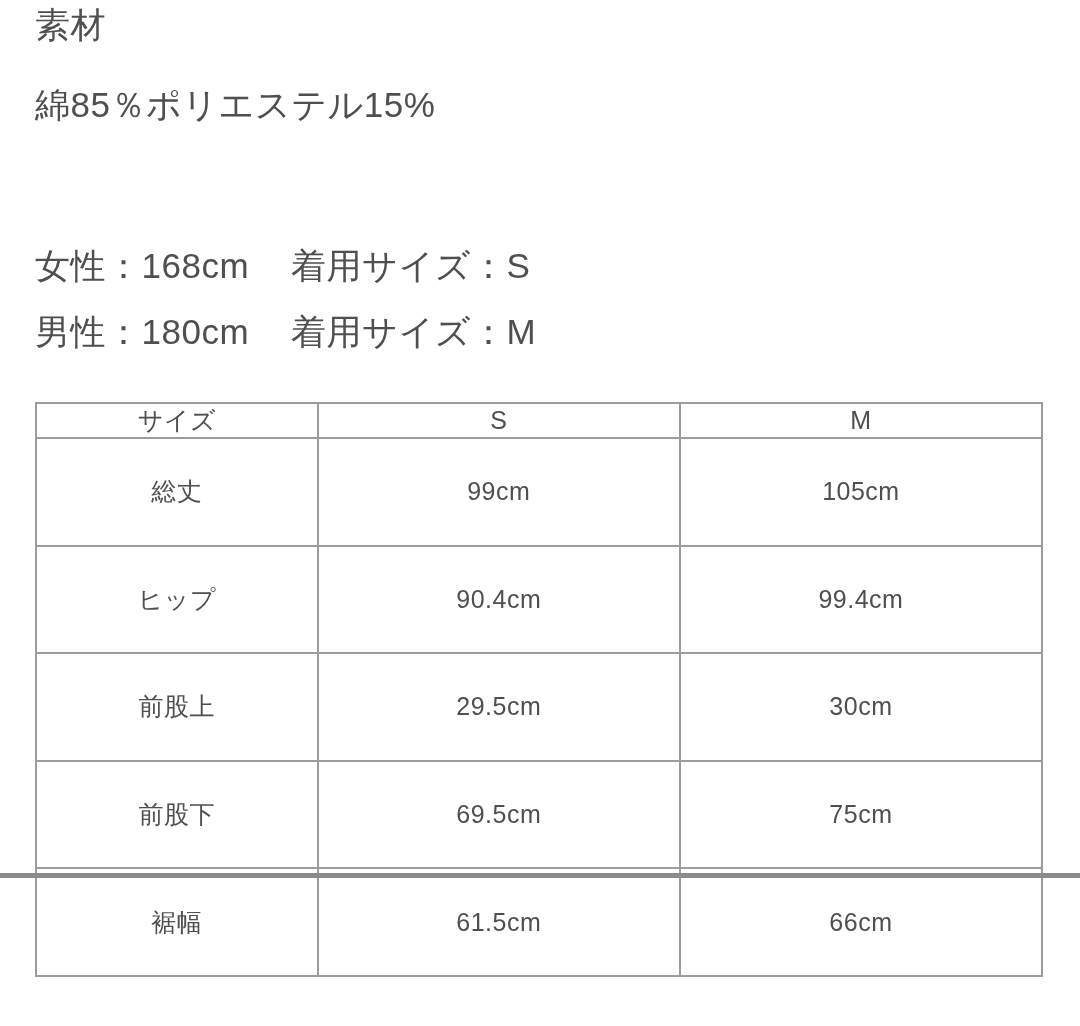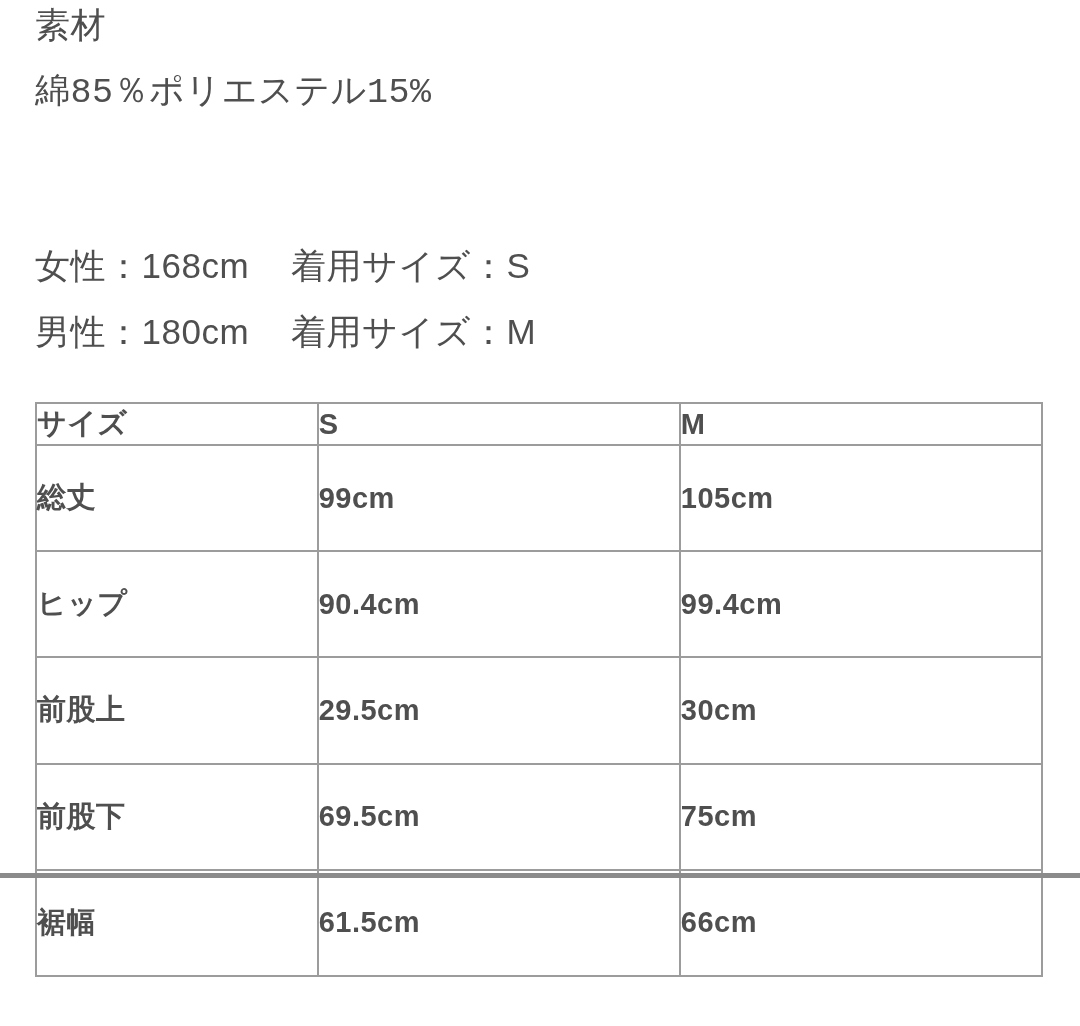--- a/index.html
+++ b/index.html
@@ -20,42 +20,42 @@
   .text-line {
     position: absolute;
     left: 35px;
     color: #4f4f4f;
     font-size: 35px;
     line-height: 46px;
     white-space: nowrap;
     letter-spacing: 0.5px;
   }
   .material-heading { top: 2px; }
-  .material-value   { top: 70px; font-family: Liberation Mono, monospace; }
+  .material-value   { top: 82px; }
   .model-heading    { top: 168px; }
   .model-female     { top: 243px; }
   .model-male       { top: 309px; }
   .size-part { margin-left: 42px; }
 
   table.size-chart {
     position: absolute;
     left: 35px;
     top: 402px;
     width: 1008px;
     height: 575px;
     border-collapse: collapse;
     table-layout: fixed;
   }
   table.size-chart th,
   table.size-chart td {
     border: 2px solid #9c9c9c;
-    text-align: left;
+    text-align: center;
     vertical-align: middle;
-    font-weight: bold;
-    font-size: 29px;
+    font-weight: normal;
+    font-size: 25px;
     color: #4f4f4f;
     letter-spacing: 0.5px;
     background: #ffffff;
   }
   .col-label { width: 28%; }
   .col-s     { width: 36%; }
   .col-m     { width: 36%; }
 
   .bottom-bar {
     position: absolute;

